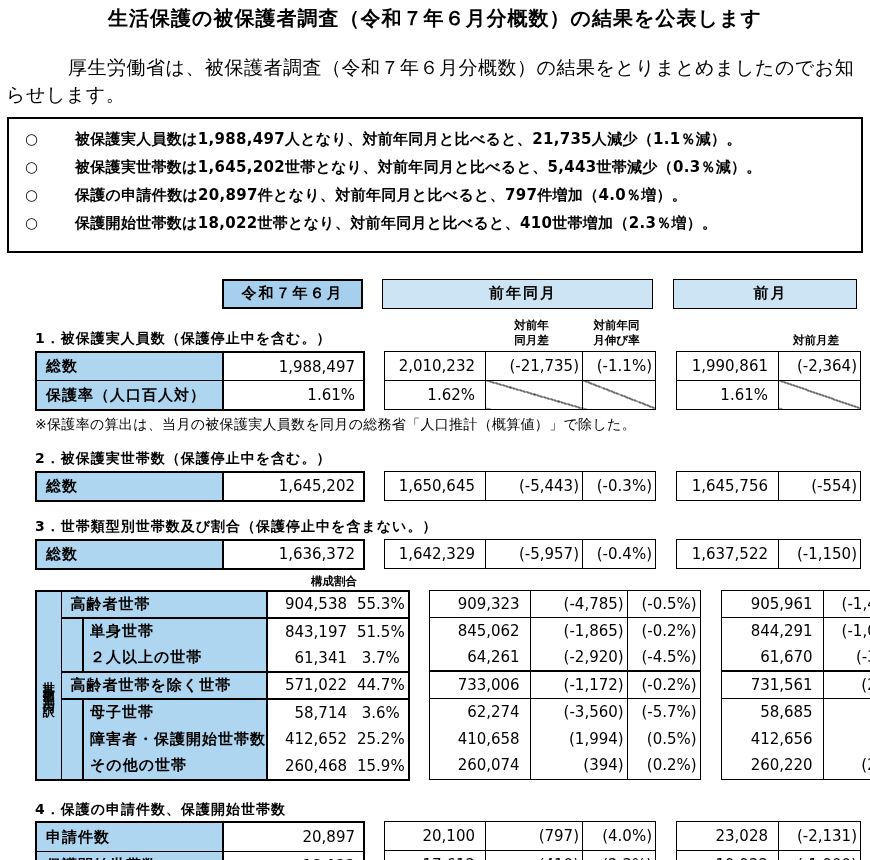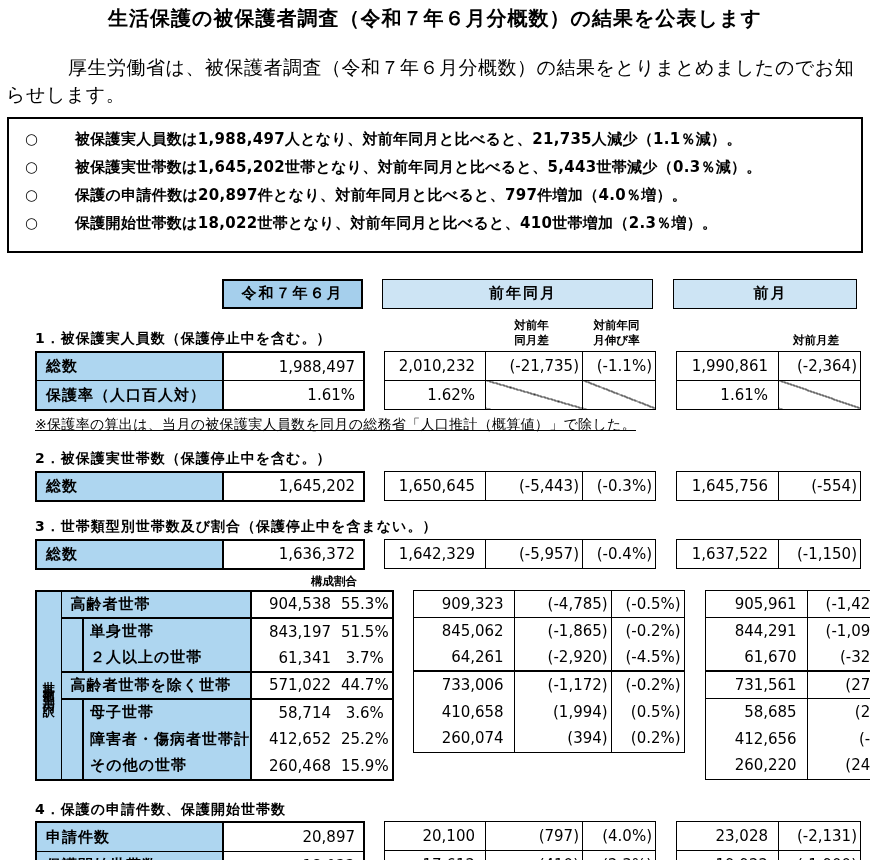--- a/index.html
+++ b/index.html
@@ -55,21 +55,21 @@
   table.grp{border:1.5px solid var(--border-color);}
   td,th{border:1px solid var(--border-color);font-size:15px;font-weight:normal;
     overflow:hidden;white-space:nowrap;vertical-align:middle;}
   tr.h28{height:29px;} tr.h27{height:27px;}
   th.lbl{background:var(--label-fill);text-align:left;padding-left:9px;font-weight:bold;
     letter-spacing:1px;border-right:2px solid var(--border-color);}
   td.val{text-align:right;padding-right:8px;}
   td.val2{text-align:right;padding-right:10px;padding-left:12px;}
   td.diff{text-align:right;padding-right:3px;}
   td.diag{background-image:linear-gradient(to right top,transparent 48.8%,#333 48.8%,#333 51.2%,transparent 51.2%);}
-  .note{margin:5px 3px 0 35px;font-size:14px;letter-spacing:.3px;text-decoration:underline;}
+  .note{margin:5px 3px 0 35px;font-size:14px;letter-spacing:.3px;}
   .share-header{margin:4px 0 0 35px;width:328px;text-align:right;font-size:11.5px;font-weight:bold;padding-right:6px;}
   
   td.vcol{background:var(--label-fill);text-align:center;}
   .vtext{writing-mode:vertical-rl;text-orientation:upright;font-size:12px;font-weight:bold;
     letter-spacing:4px;margin:0 auto;line-height:1;}
   td.indent{background:var(--label-fill);}
   th.lbl2{background:var(--label-fill);text-align:left;padding-left:6px;font-weight:bold;
     letter-spacing:1px;border-left:2px solid var(--border-color);border-right:2px solid var(--border-color);}
   td.cnt{text-align:right;padding-right:10px;border-right:hidden;}
   td.pct{text-align:center;padding-right:3px;border-left:hidden;}
@@ -310,21 +310,21 @@
       <td class="cnt">571,022</td>
       <td class="pct">44.7%</td>
     </tr>
     <tr class="h27 thick">
       <td class="indent" rowspan="3"></td>
       <th class="lbl2">母子世帯</th>
       <td class="cnt">58,714</td>
       <td class="pct">3.6%</td>
     </tr>
     <tr class="h27 merge">
-      <th class="lbl2">障害者・傷病者世帯計</th>
+      <th class="lbl2">障害者・保護開始世帯数</th>
       <td class="cnt">412,652</td>
       <td class="pct">25.2%</td>
     </tr>
     <tr class="h27 merge">
       <th class="lbl2">その他の世帯</th>
       <td class="cnt">260,468</td>
       <td class="pct">15.9%</td>
     </tr>
   </tbody>
     </table>
@@ -349,20 +349,25 @@
     <tr class="h27 merge">
       <td class="val2">64,261</td>
       <td class="diff">(-2,920)</td>
       <td class="diff">(-4.5%)</td>
     </tr>
     <tr class="h27 thick">
       <td class="val2">733,006</td>
       <td class="diff">(-1,172)</td>
       <td class="diff">(-0.2%)</td>
     </tr>
+    <tr class="h27">
+      <td class="val2">62,274</td>
+      <td class="diff">(-3,560)</td>
+      <td class="diff">(-5.7%)</td>
+    </tr>
     <tr class="h27 merge">
       <td class="val2">410,658</td>
       <td class="diff">(1,994)</td>
       <td class="diff">(0.5%)</td>
     </tr>
     <tr class="h27 merge">
       <td class="val2">260,074</td>
       <td class="diff">(394)</td>
       <td class="diff">(0.2%)</td>
     </tr>

